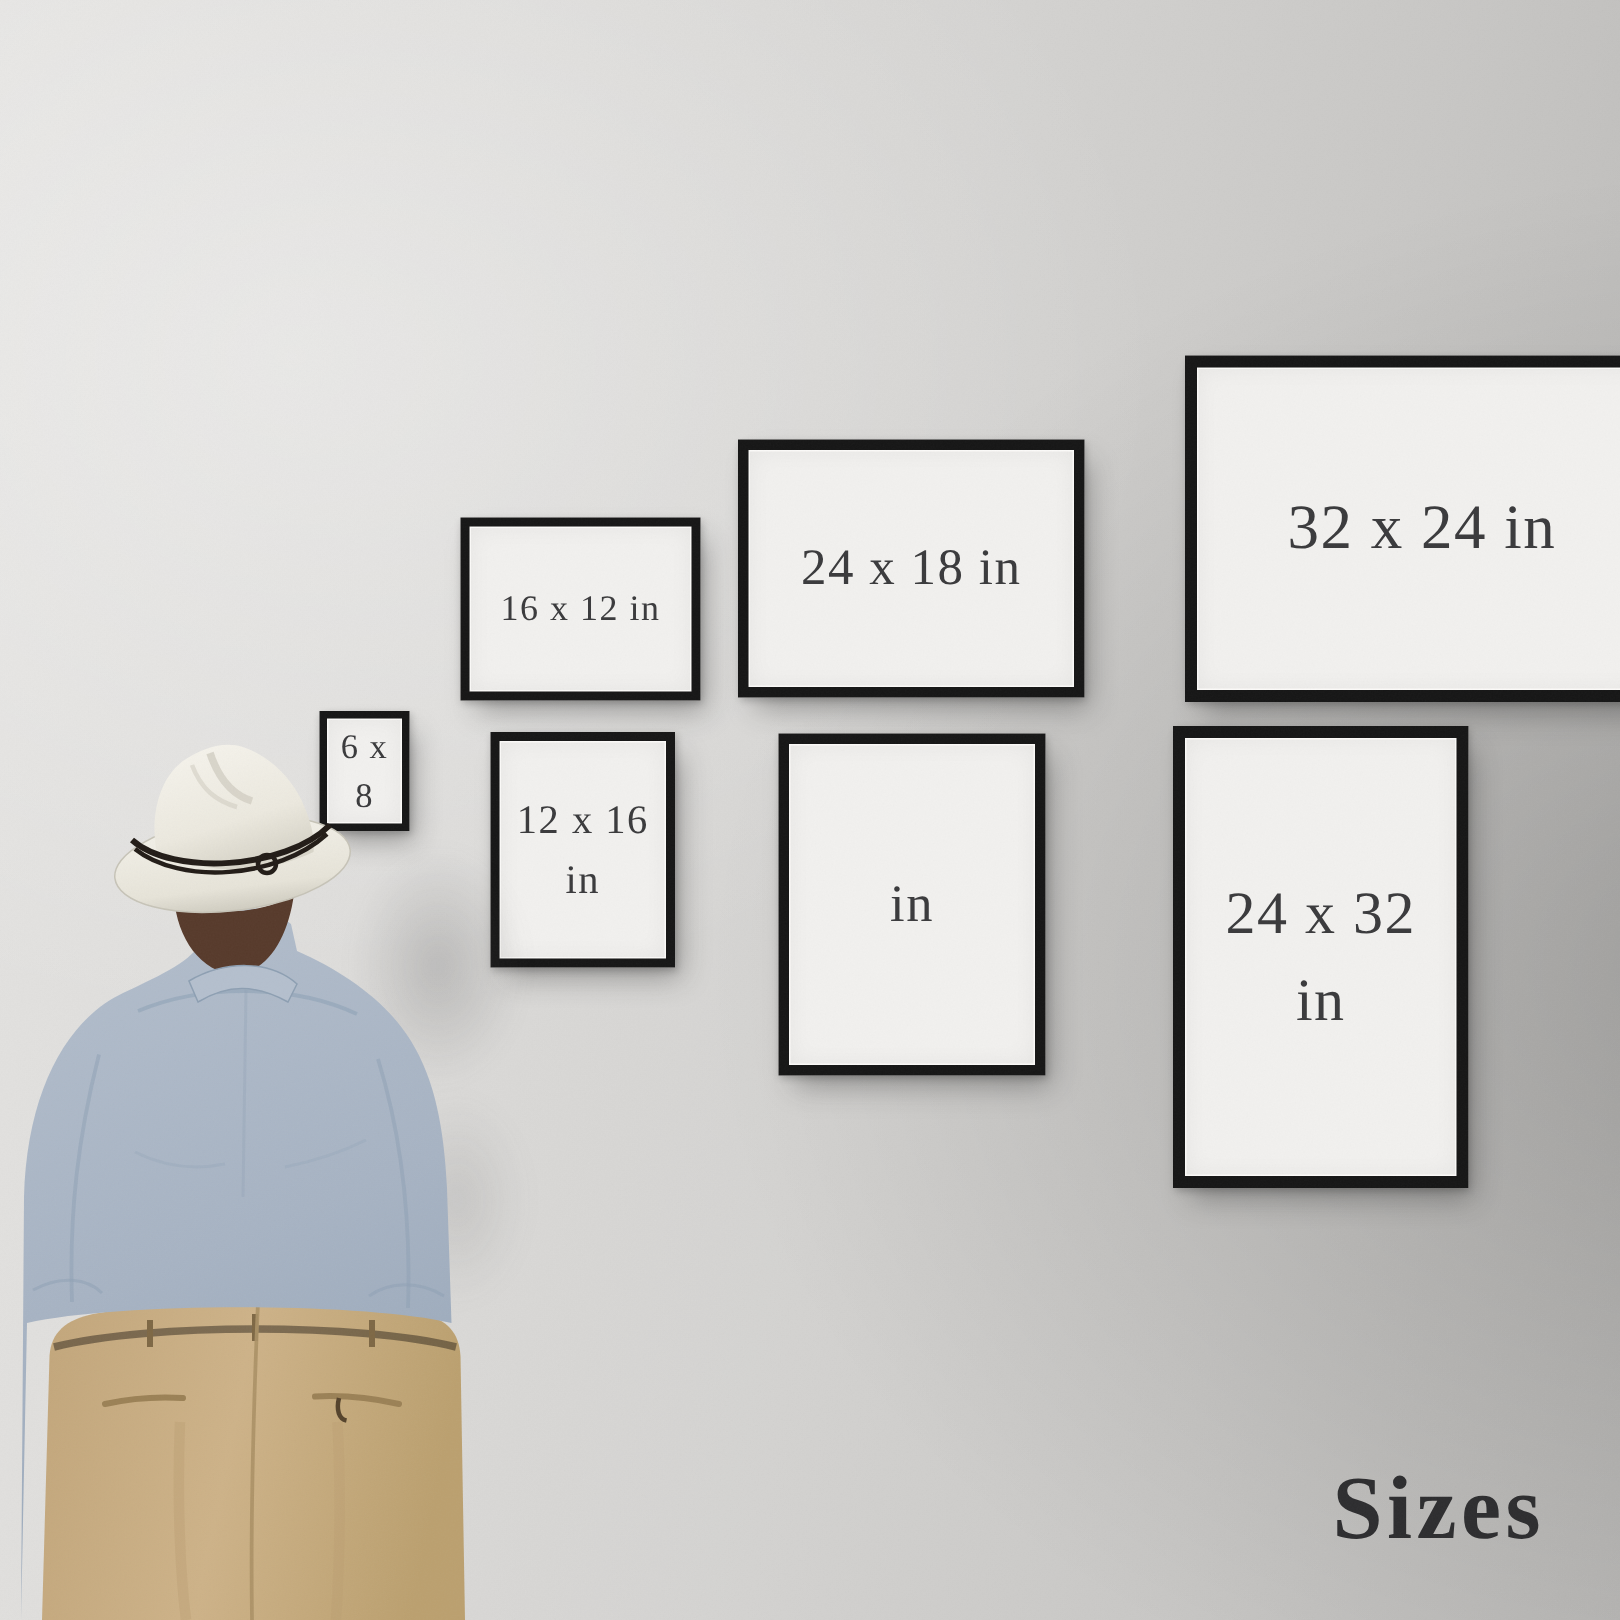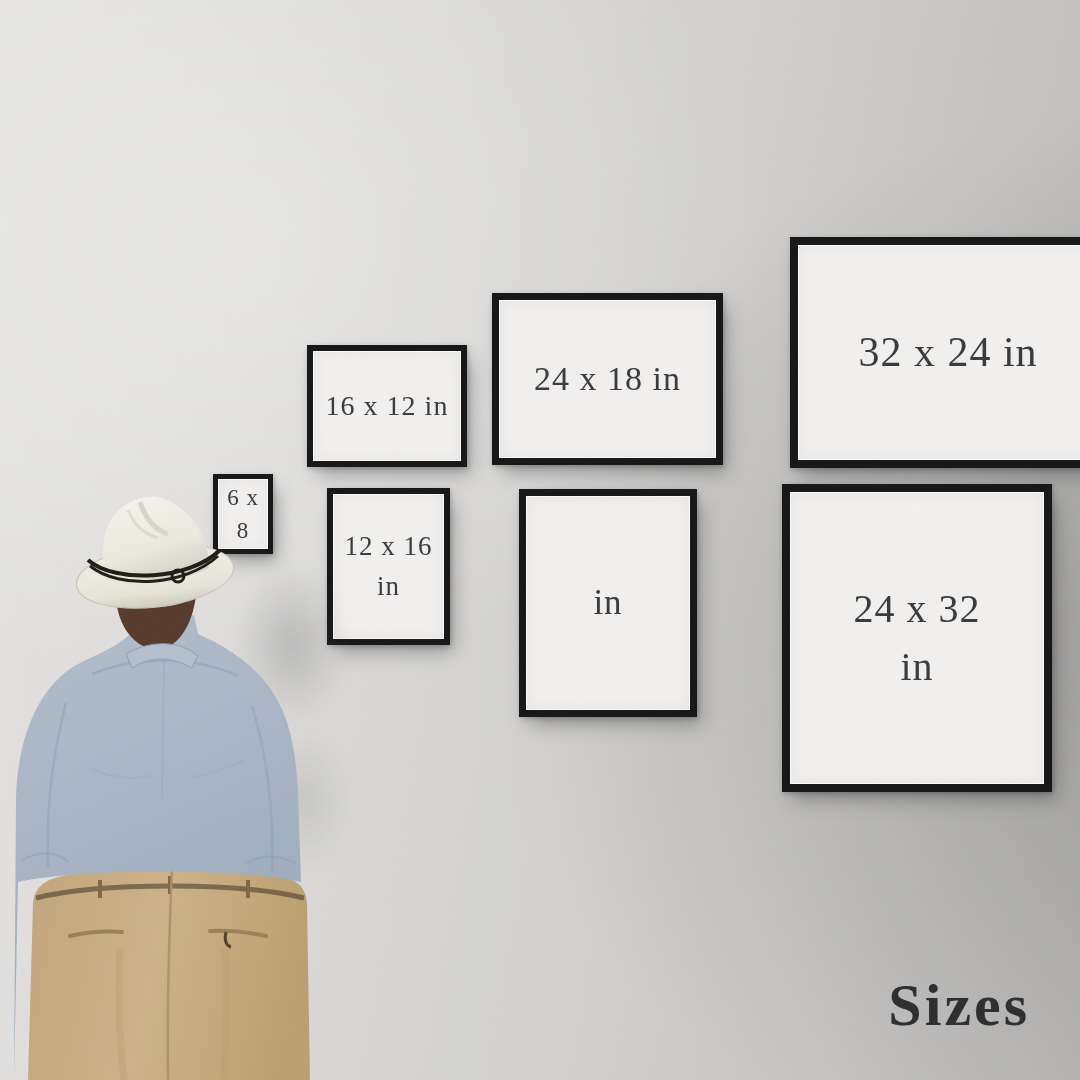--- a/index.html
+++ b/index.html
@@ -28,32 +28,32 @@
     color:#3a3a3c;
     text-align:center;
     letter-spacing:1px;
     line-height:1.45;
   }
   .label span{display:block;}
   .l2:empty{display:none;}
   .f-8x6  {left:205px;top:402px;width:83px; height:62px; border-width:5px;}
   .f-8x6  .label{font-size:23px;}
   .f-16x12{left:307px;top:345px;width:160px;height:122px;border-width:6px;}
-  .f-16x12 .label{font-size:28px;}
+  .f-16x12 .label{font-size:24px;}
   .f-24x18{left:492px;top:293px;width:231px;height:172px;border-width:7px;}
   .f-24x18 .label{font-size:34px;text-align:center;}
   .f-32x24{left:743px;top:237px;width:316px;height:231px;border-width:8px;margin-left:47px;}
   .f-32x24 .label{font-size:42px;}
   .f-6x8  {left:213px;top:474px;width:60px; height:80px; border-width:5px;}
   .f-6x8  .label{font-size:23px;}
   .f-12x16{left:327px;top:488px;width:123px;height:157px;border-width:6px;}
   .f-12x16 .label{font-size:27px;}
   .f-18x24{left:519px;top:489px;width:178px;height:228px;border-width:7px;}
   .f-18x24 .label{font-size:35px;}
-  .f-24x32{left:782px;top:484px;width:270px;height:308px;border-width:8px;}
+  .f-24x32{left:782px;top:484px;width:197px;height:308px;border-width:8px;}
   .f-24x32 .label{font-size:40px;}
   
   .man{position:absolute;left:0;top:468px;width:340px;height:612px;z-index:5;}
   .man-shadow{
     position:absolute;left:212px;top:545px;width:160px;height:220px;
     background:radial-gradient(50% 50% at 50% 45%, rgba(70,70,72,0.22), rgba(70,70,72,0) 72%);
     filter:blur(7px);
     z-index:3;pointer-events:none;
   }
   .man-shadow2{

